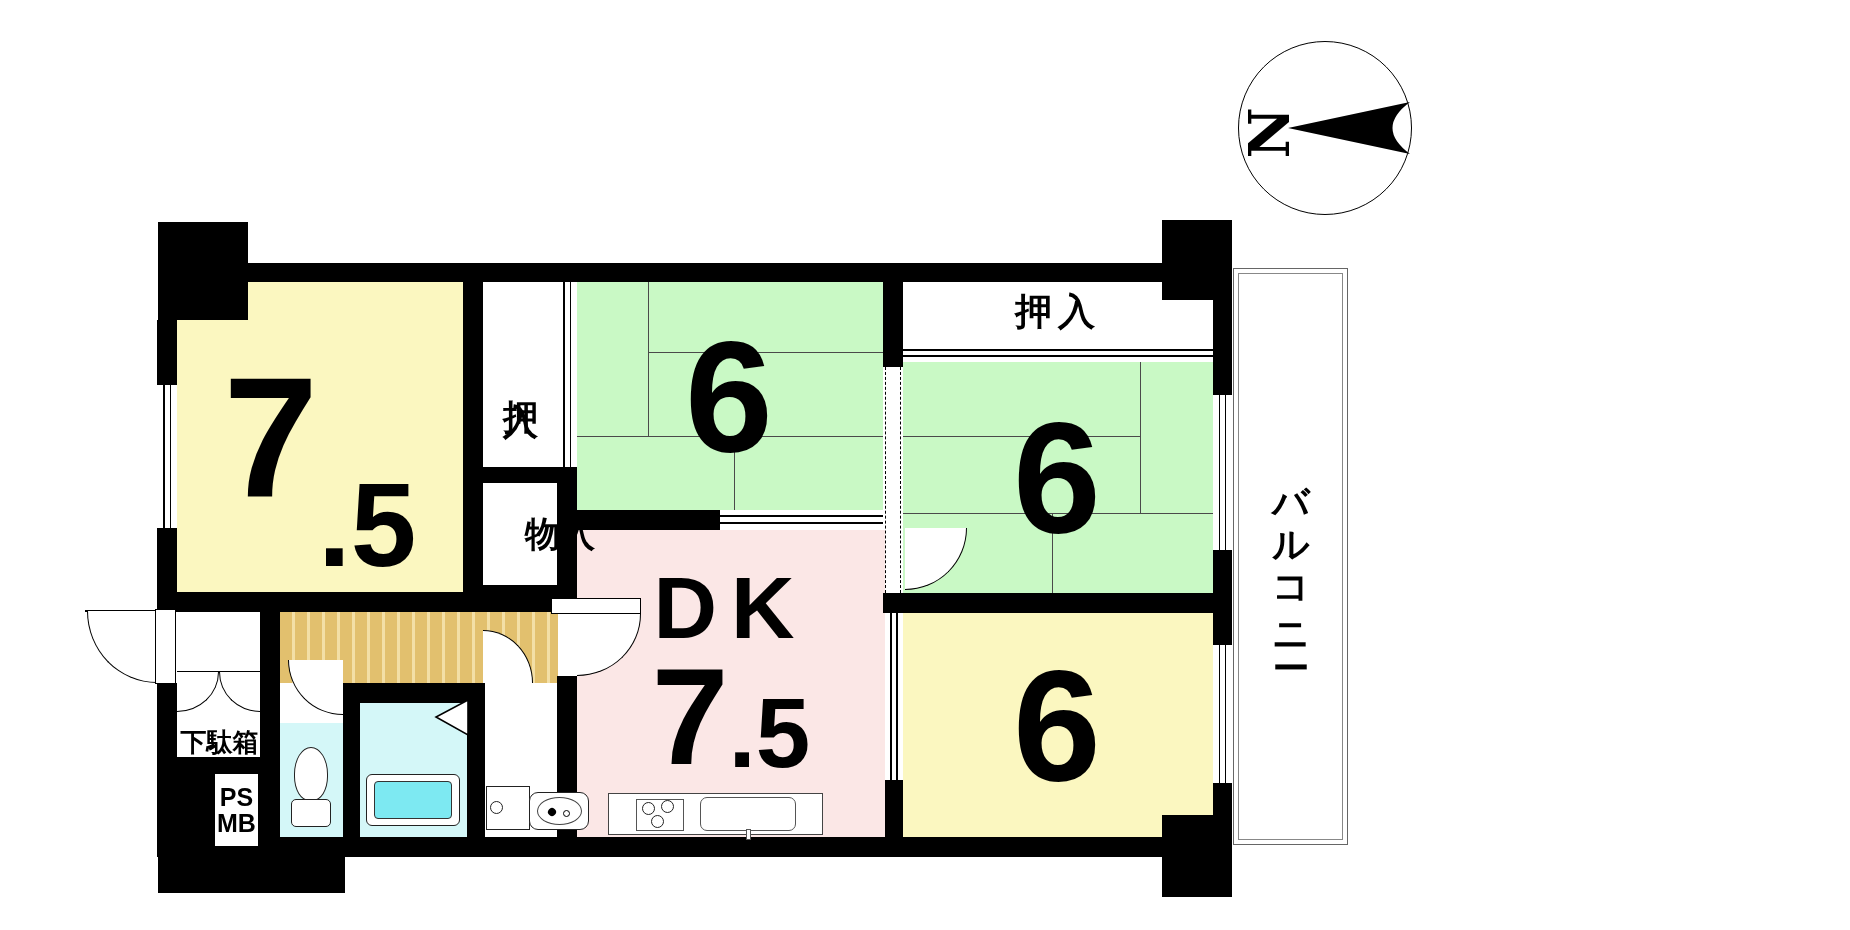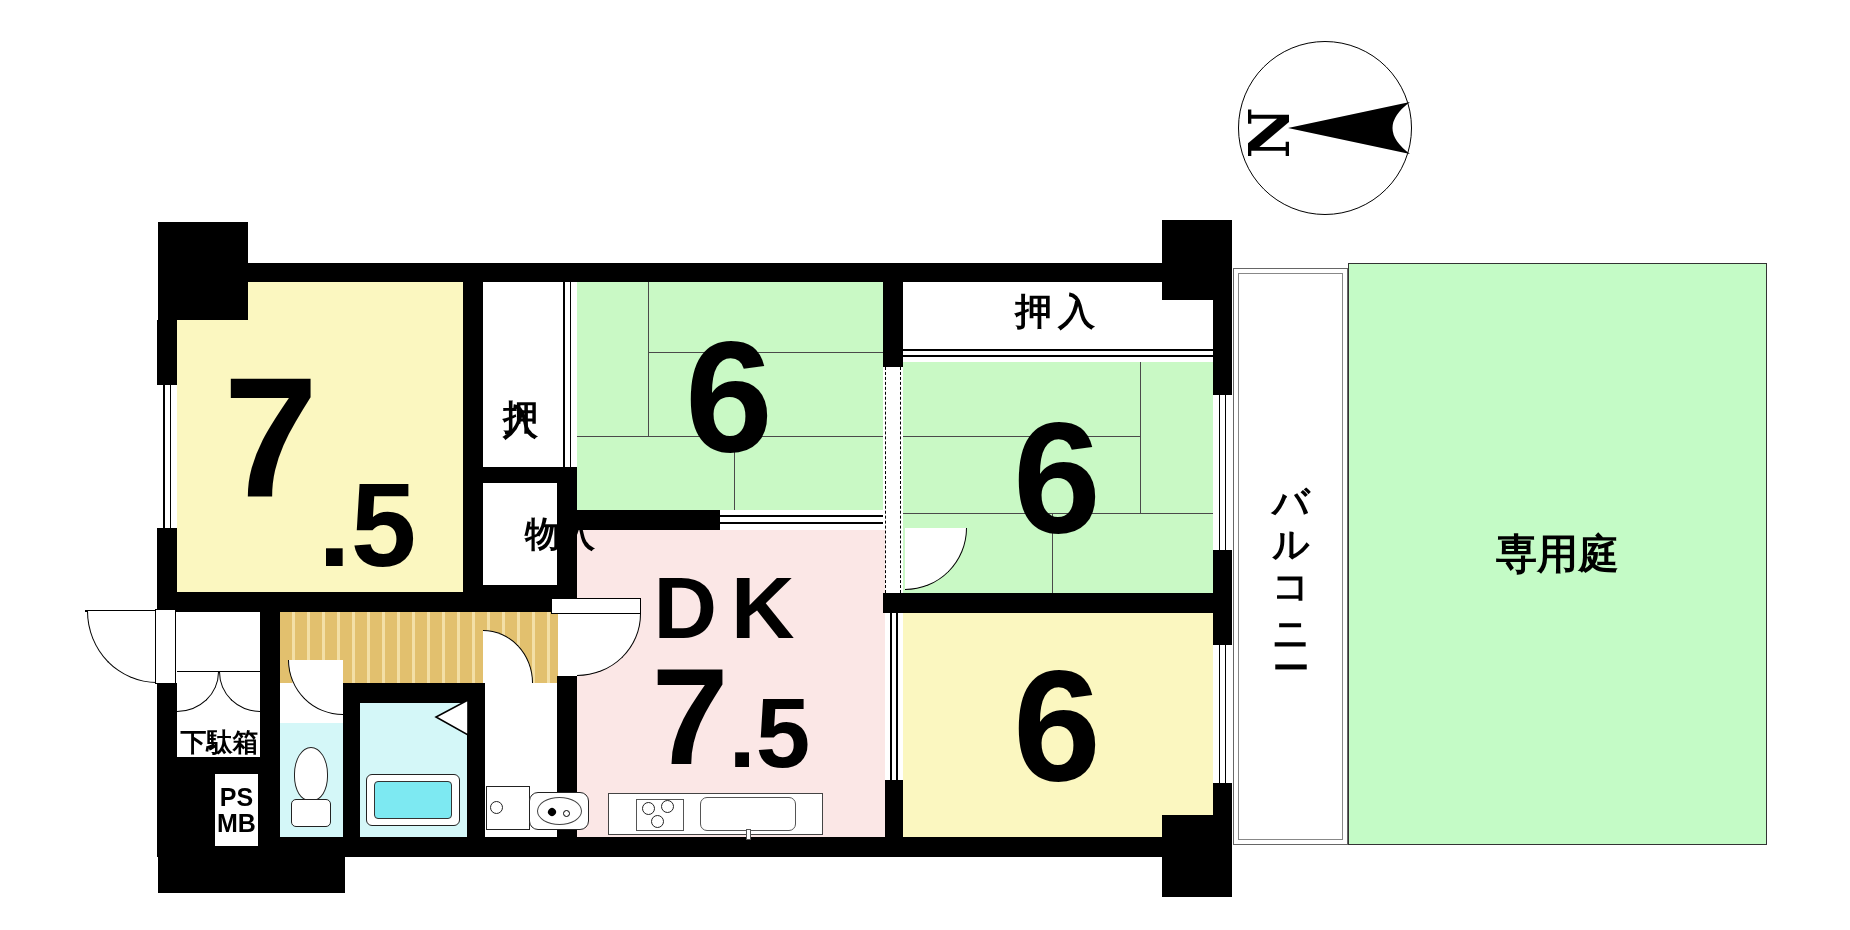--- a/index.html
+++ b/index.html
@@ -142,23 +142,20 @@
   <div class="fixture" style="left:636px;top:799px;width:48px;height:32px;border-width:1.3px;border-color:#555;"></div>
   <div class="fixture circle" style="left:642px;top:802px;width:13px;height:13px;border-width:1.2px;"></div>
   <div class="fixture circle" style="left:661px;top:800px;width:13px;height:13px;border-width:1.2px;"></div>
   <div class="fixture circle" style="left:651px;top:815px;width:13px;height:13px;border-width:1.2px;"></div>
   <div class="fixture" style="left:700px;top:797px;width:96px;height:34px;border-radius:7px;border-color:#555;"></div>
   <div style="position:absolute;left:746px;top:829px;width:3px;height:9px;background:#fff;border:1px solid #555;"></div>
 
   <div class="outline-thin" style="left:1233px;top:268px;width:115px;height:577px;"></div>
   <div class="lbl kanji vtext" style="left:1248px;top:268px;width:85px;height:577px;font-size:37px;letter-spacing:5px;">バルコニー</div>
 
-  <div class="garden" style="left:1348px;top:263px;width:419px;height:582px;">
-    <span class="kanji" style="font-size:41px;">専用庭</span>
-  </div>
 
   <div class="compass" style="left:1238px;top:41px;width:174px;height:174px;"></div>
   <svg style="position:absolute;left:1238px;top:41px;" width="174" height="174" viewBox="0 0 174 174">
       <path d="M 50 87 L 172 61 Q 137 87 172 113 Z" fill="#000"></path>
     </svg>
   <div class="northN" style="left:1243px;top:100px;">N</div>
 
   <div class="lbl" style="left:177px;top:282px;width:286px;height:310px;">
     <span class="n1">7</span>
       <span class="n2">.5</span>

